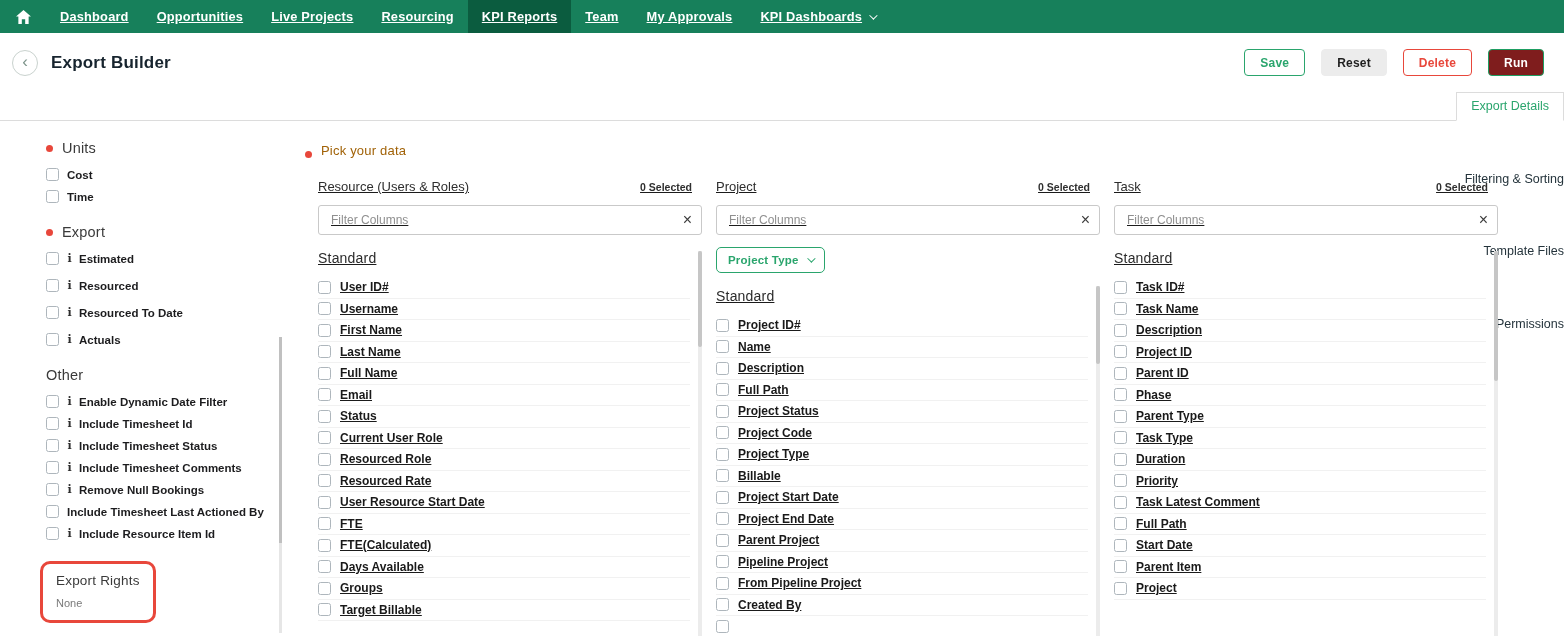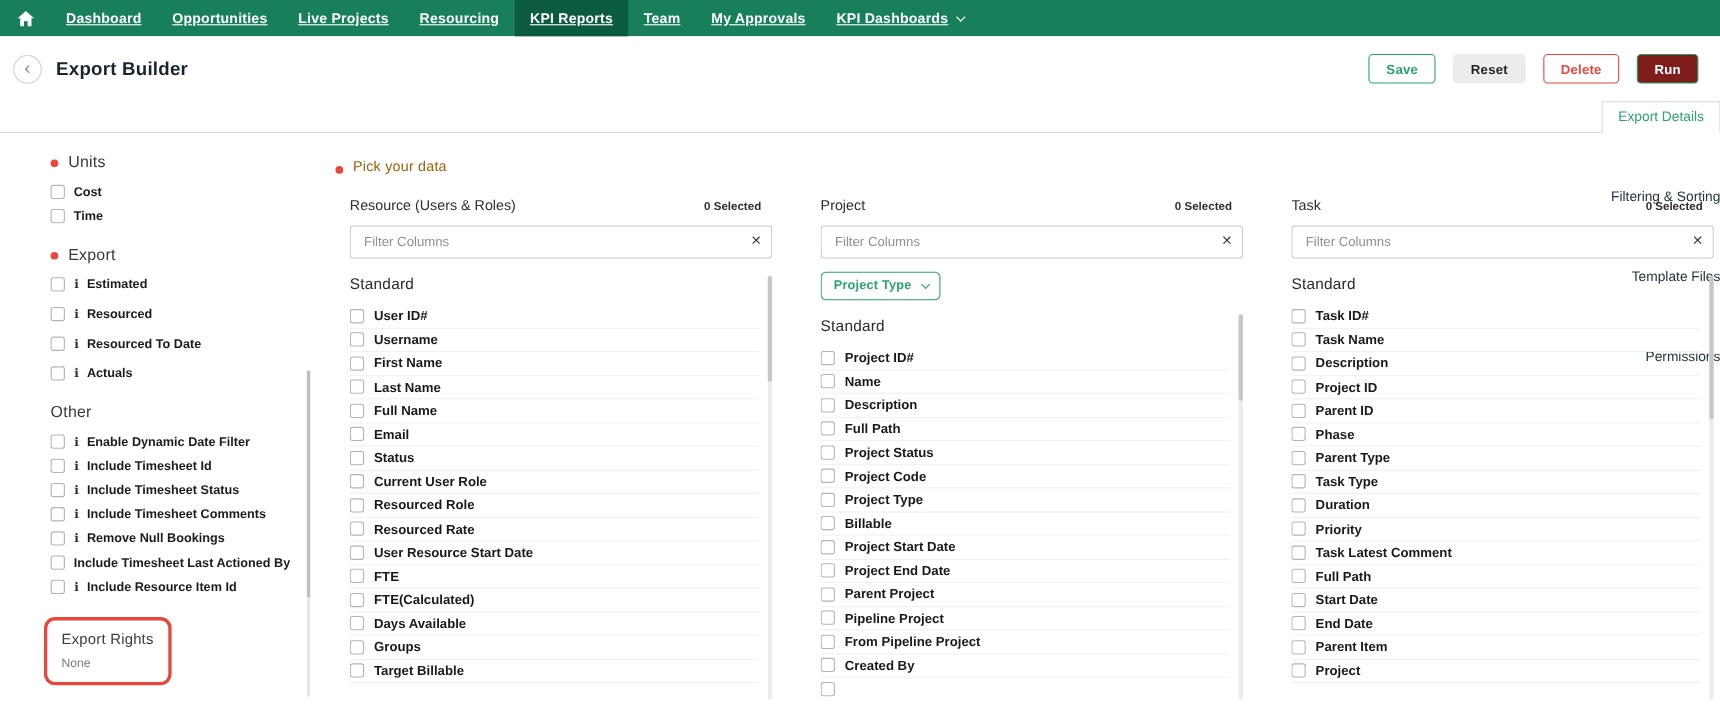--- a/index.html
+++ b/index.html
@@ -56,21 +56,21 @@
   .export-rights { border: 3px solid #E8473B; border-radius: 10px; padding: 9px 13px 11px;
                    width: max-content; min-width: 112px; margin-top: 12px; margin-left: -6px; }
   .er-title { font-size: 13.5px; color: #3a3a3a; letter-spacing: .2px; }
   .er-value { font-size: 11px; color: #7a7a7a; margin-top: 9px; }
   .side-scroll { position: absolute; right: -2px; top: 216px; width: 3px; height: 296px; background: #e6e6e6; }
   .side-scroll-thumb { position: absolute; top: 0; left: 0; width: 3px; height: 206px; background: #c0c0c0; }
   
   .main { flex: 1; padding: 22px 0 0 38px; }
   .main-title { display: flex; align-items: flex-end; font-size: 13px; color: #a16207;
                 margin-left: -13px; letter-spacing: .2px; }
-  .columns { display: flex; gap: 44px; margin-top: 21px; }
+  .columns { display: flex; gap: 14px; margin-top: 21px; text-decoration: underline; }
   .col { width: 384px; flex: none; position: relative; height: 457px; overflow: hidden; }
   .col-head { display: flex; justify-content: space-between; align-items: baseline; padding-right: 10px; }
   .col-title { font-size: 13px; color: #2e2e2e; }
   .col-selected { font-size: 10.5px; font-weight: 700; color: #2f2f2f; }
   .filter-box { position: relative; margin-top: 11px; height: 30px; border: 1px solid #c9c9c9;
                 border-radius: 3px; background: #fff; display: flex; align-items: center; padding: 0 30px 0 10px; }
   .filter-input { border: none; outline: none; width: 100%; font-size: 12px; color: #333;
                   font-family: inherit; background: transparent; }
   .filter-input::placeholder { color: #8f8f8f; }
   .clear-icon { position: absolute; right: 9px; top: 50%; transform: translateY(-50%);
@@ -457,24 +457,20 @@
             <li class="col-row">
               <span class="cb"></span>
               <span class="col-item-label">Full Path</span>
             </li>
             <li class="col-row">
               <span class="cb"></span>
               <span class="col-item-label">Start Date</span>
             </li>
             <li class="col-row">
               <span class="cb"></span>
-              <span class="col-item-label">End Date</span>
-            </li>
-            <li class="col-row">
-              <span class="cb"></span>
               <span class="col-item-label">Parent Item</span>
             </li>
             <li class="col-row">
               <span class="cb"></span>
               <span class="col-item-label">Project</span>
             </li>
           </ul>
           <div class="col-scroll">
             <div class="col-scroll-thumb"></div>
           </div>

